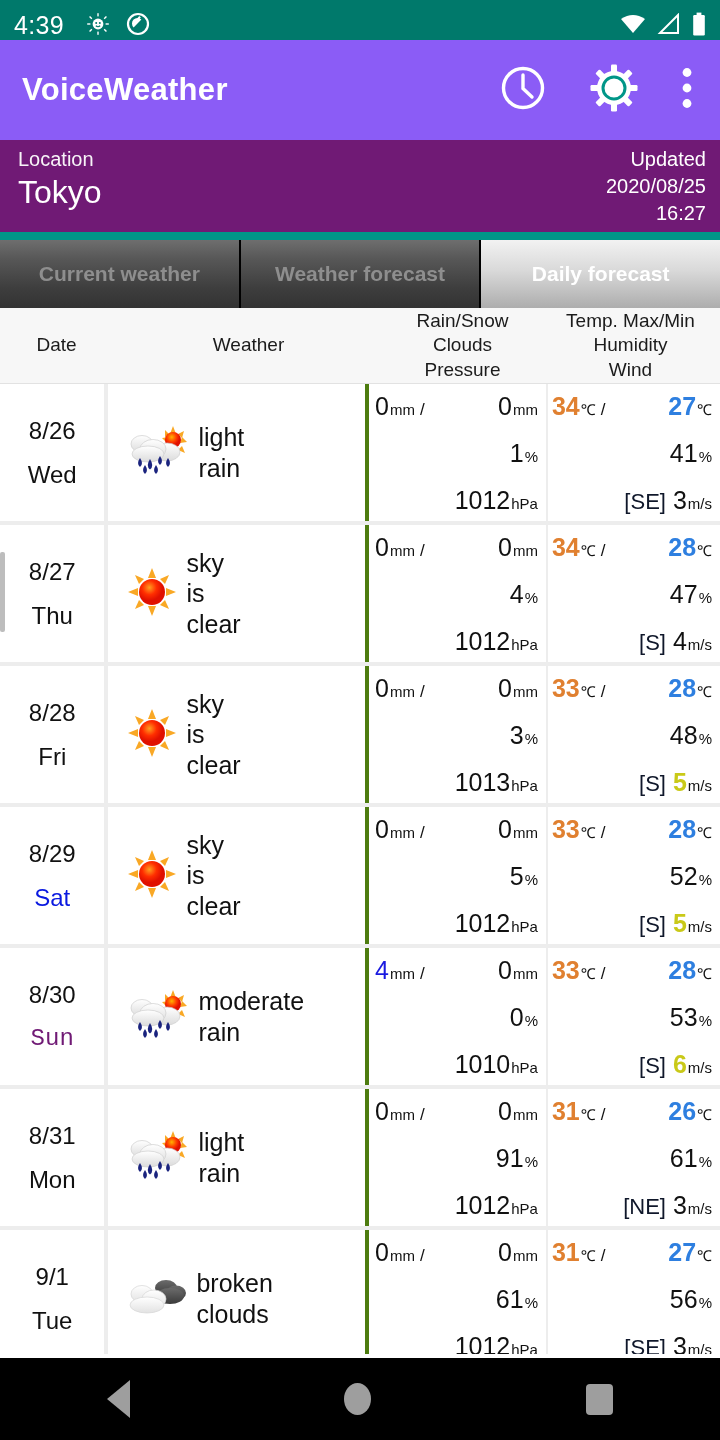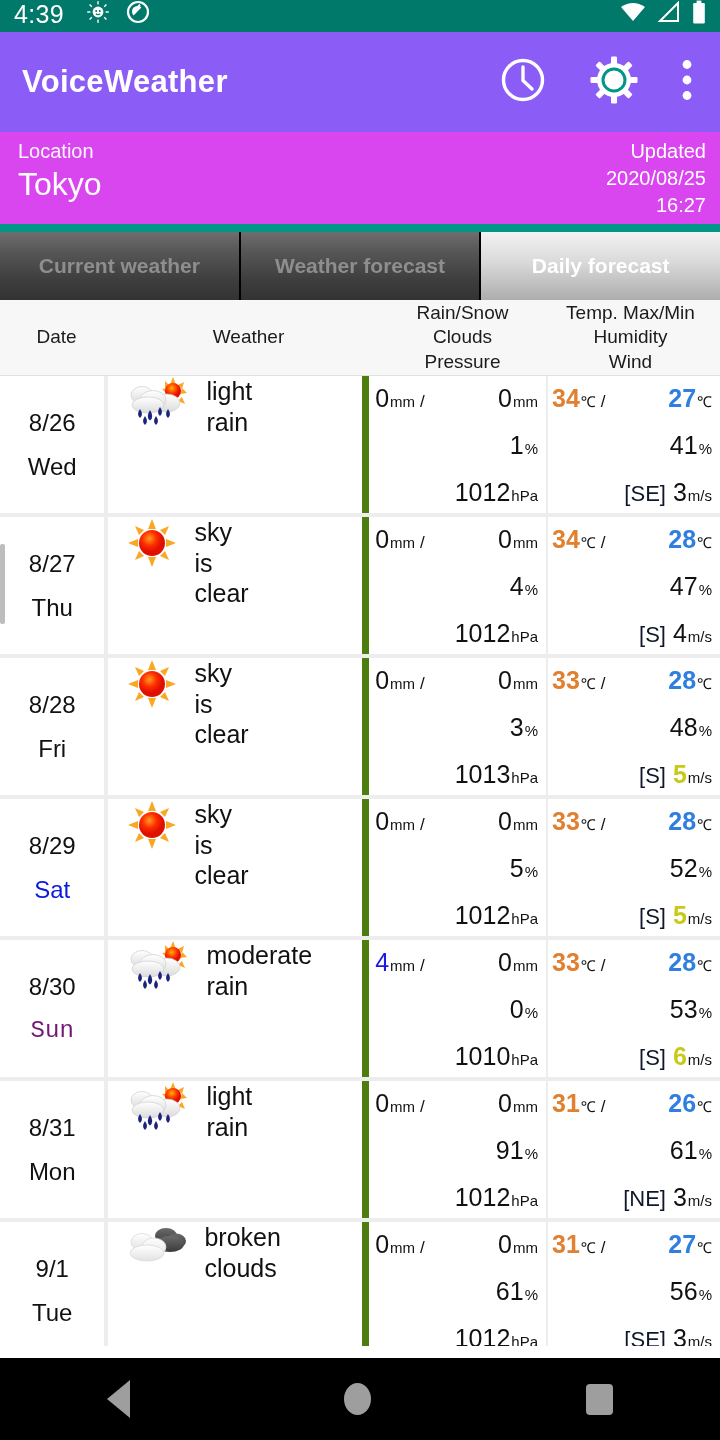--- a/index.html
+++ b/index.html
@@ -6,38 +6,38 @@
   html,body {
     width:720px; height:1440px;
     font-family:"Liberation Sans", sans-serif;
     background:#ffffff;
     overflow:hidden;
   }
   #app { position:relative; width:720px; height:1440px; background:#fff; }
 
   
   .statusbar{
-    height:32px; background:#00796B; color:#fff;
-    display:flex; align-items:flex-start; padding:0 14px;
+    height:40px; background:#00796B; color:#fff;
+    display:flex; align-items:flex-end; padding:0 14px;
   }
   .sb-time{ font-size:25px; letter-spacing:.3px; }
   .sb-left-icons{ display:flex; align-items:center; gap:16px; margin-left:22px; }
   .sb-right{ margin-left:auto; display:flex; align-items:center; gap:11px; }
 
   
   .appbar{
     height:100px; background:#8b5cf6; color:#fff;
     display:flex; align-items:center; padding:0 22px;
   }
   .app-title{ font-size:31px; font-weight:bold; letter-spacing:.3px; }
   .appbar-actions{ margin-left:auto; display:flex; align-items:center; gap:44px; padding-right:6px;}
 
   
   .locbar{
-    height:92px; background:#d946ef; color:#fff;
+    height:92px; background:#701a75; color:#fff;
     display:flex; justify-content:space-between; padding:6px 14px 0 18px;
   }
   .loc-label{ font-size:20px; opacity:.95; line-height:1.35;}
   .loc-name{ font-size:32px; line-height:1.15; margin-top:1px;}
   .upd{ text-align:right; }
   .upd-label{ font-size:20px; line-height:1.35;}
   .upd-date{ font-size:20px; line-height:1.35;}
   .upd-time{ font-size:20px; line-height:1.35;}
 
   
@@ -79,22 +79,22 @@
   .cell{ position:relative; }
   .c-date{
     width:113px; display:flex; flex-direction:column;
     align-items:center; justify-content:center; gap:16px;
     font-size:24px; color:#111; border-right:4px solid #ededed;
   }
   .dow-sat{ color:#0a19e0; }
   .dow-sun{ color:#701a75;font-family:Liberation Mono, monospace; }
 
   .c-weather{
-    width:271px; display:flex; align-items:flex-start; gap:16px;
-    padding-left:18px; border-right:7px solid #4d7c0f;
+    width:271px; display:flex; align-items:center; gap:8px;
+    padding-left:18px; border-right:4px solid #4d7c0f;
   }
   .wtxt{ font-size:25px; color:#111; line-height:1.22; }
 
   .c-rain{
     width:186px; padding:8px 8px 6px 6px;
     display:flex; flex-direction:column; justify-content:space-between;
     border-right:2px solid #ededed;
   }
   .c-temp{
     width:179px; padding:8px 8px 6px 4px;

